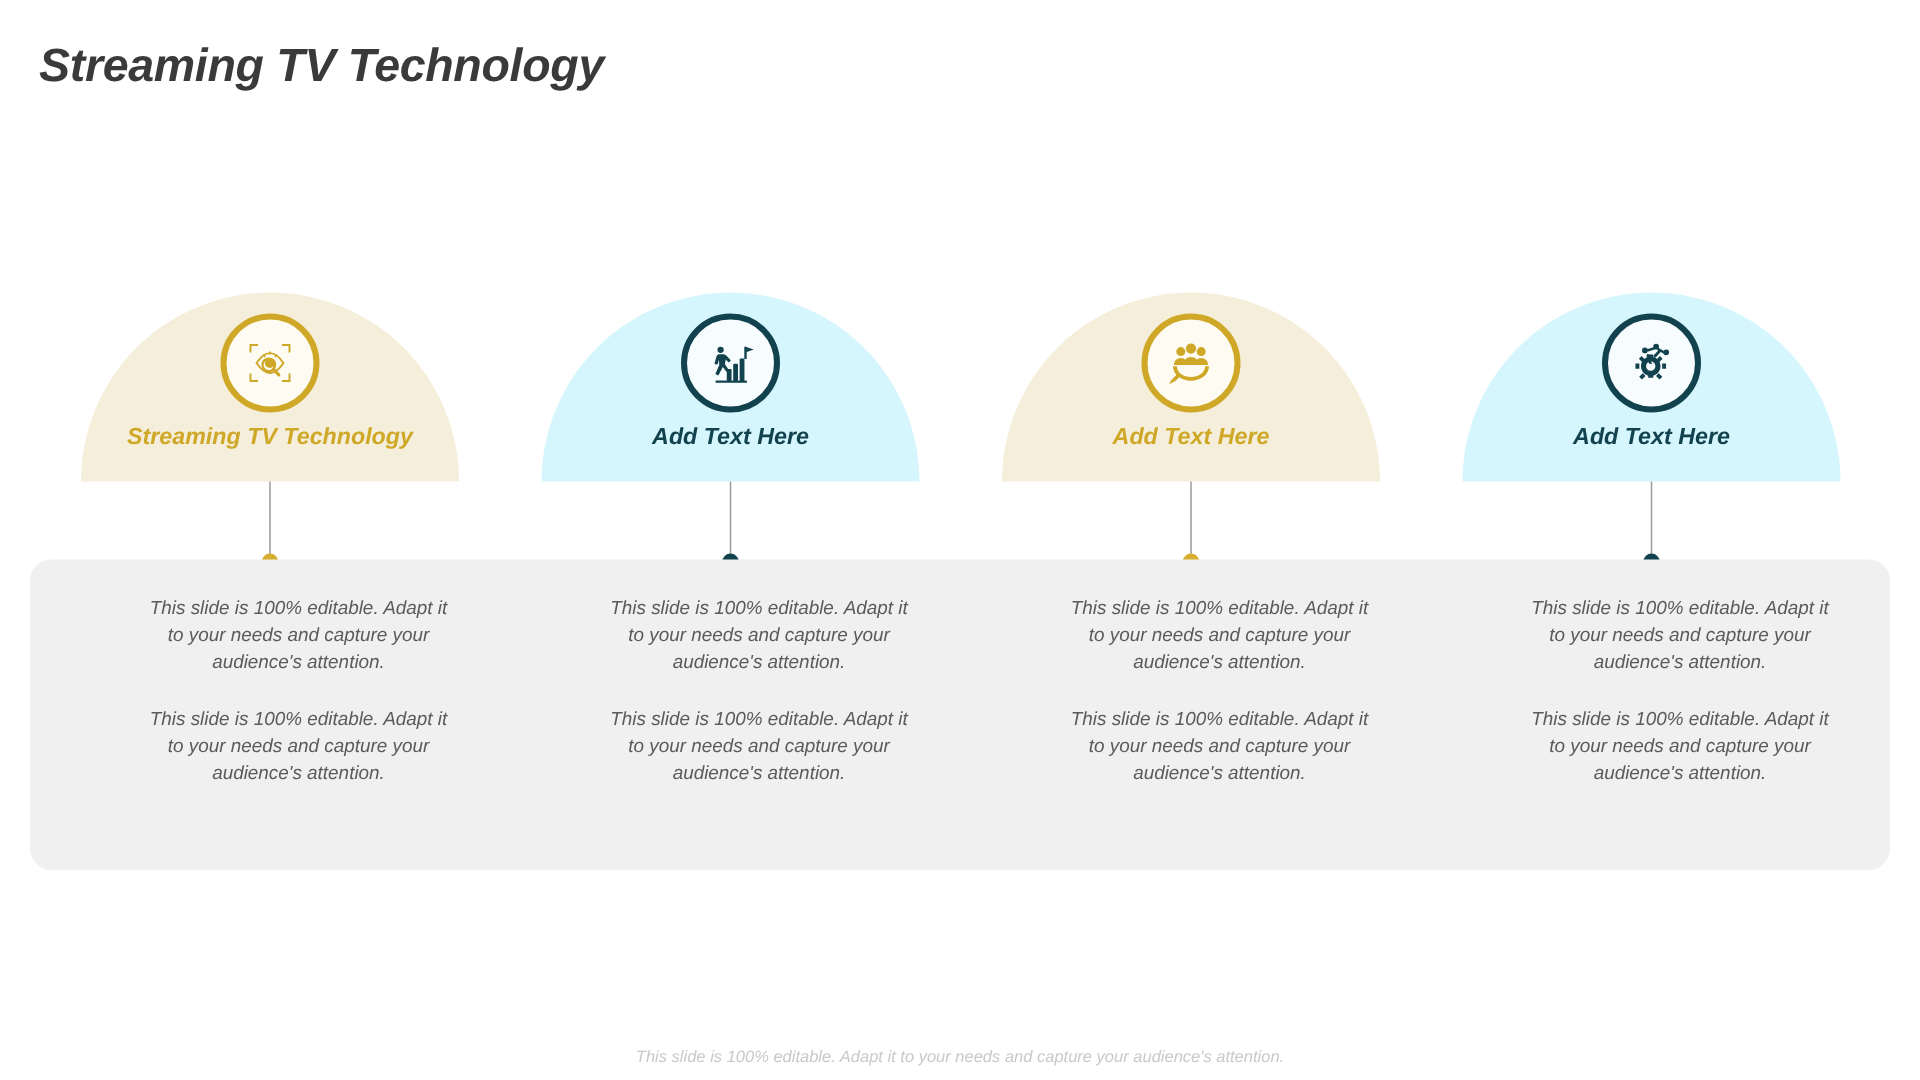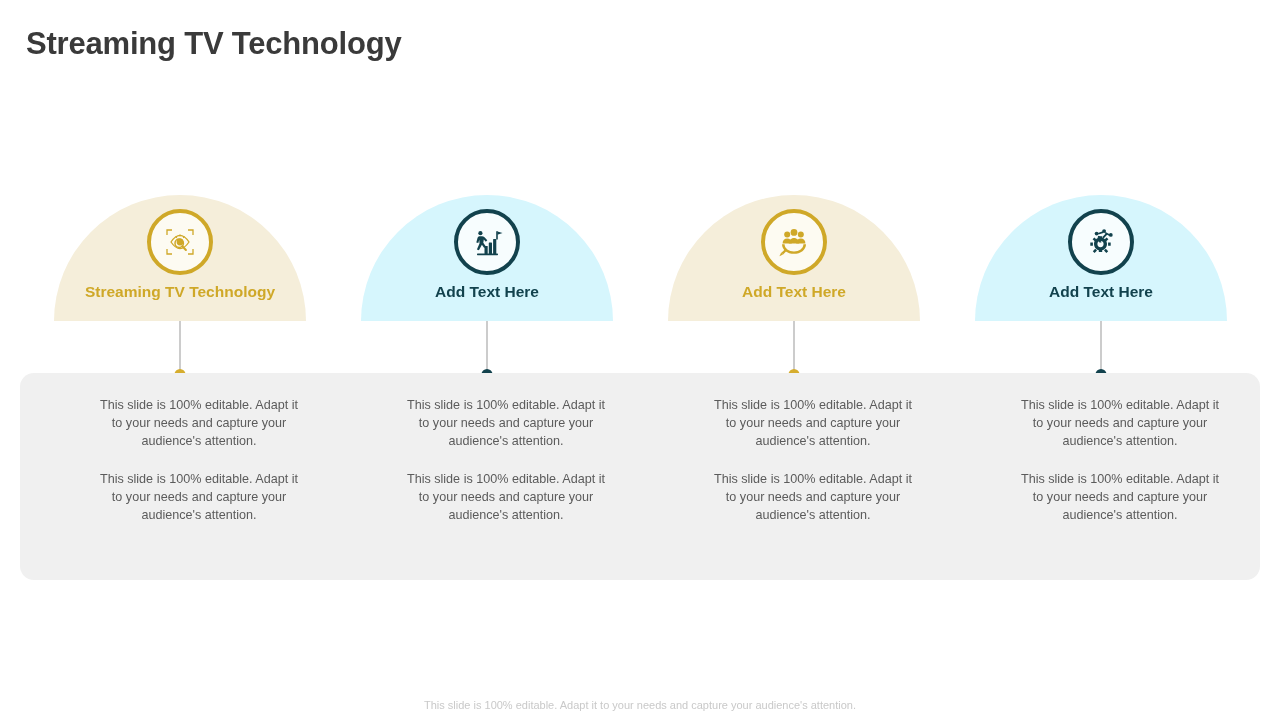--- a/index.html
+++ b/index.html
@@ -10,20 +10,21 @@
     background: #ffffff;
     font-family: "Liberation Sans", sans-serif;
     overflow: hidden;
   }
 
   .slide {
     position: relative;
     width: 1280px;
     height: 720px;
     background: #ffffff;
+    font-style: italic;
   }
 
   
   .slide-title {
     position: absolute;
     left: 26px;
     top: 26px;
     font-size: 31px;
     font-weight: bold;
     color: #3a3a3a;

